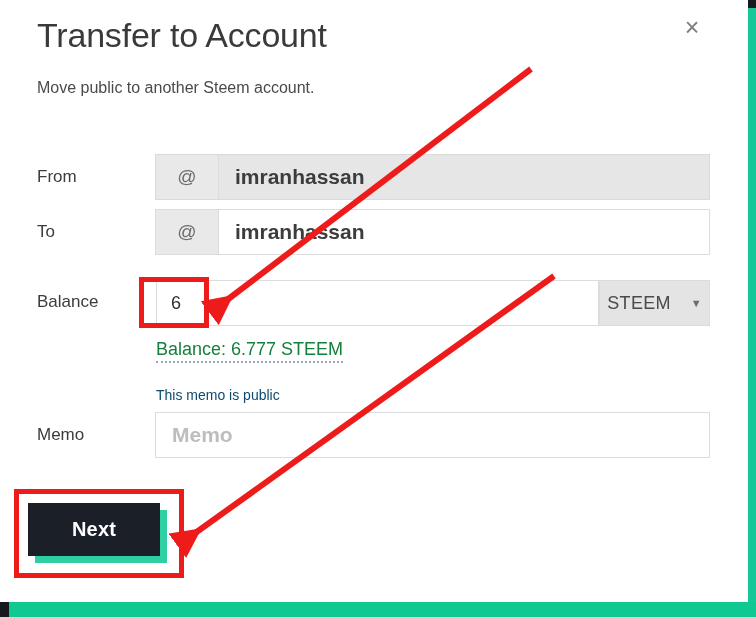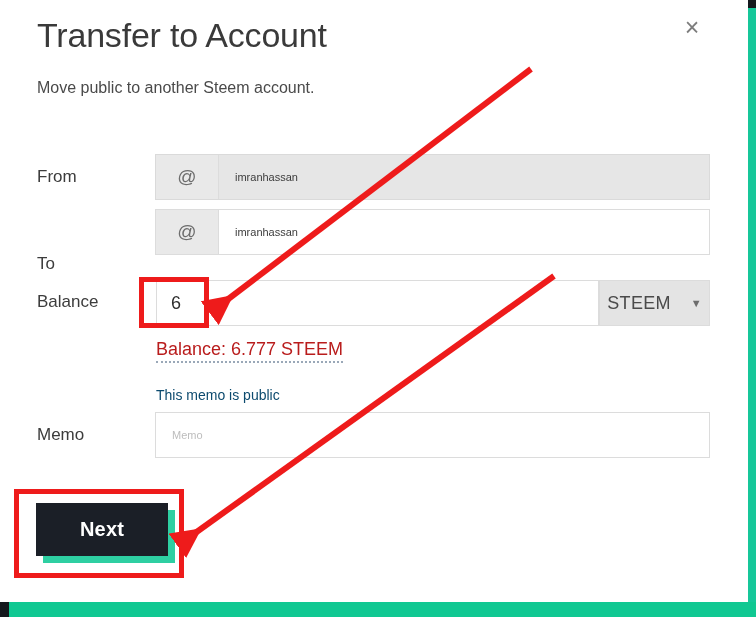--- a/index.html
+++ b/index.html
@@ -132,29 +132,30 @@
     align-items: center;
     justify-content: center;
     font-size: 19px;
     color: #6d6d6d;
   }
   .field-input {
     flex: 1 1 auto;
     display: flex;
     align-items: center;
     padding-left: 16px;
-    font-size: 11px;
+    font-size: 21px;
     color: #3c3c3c;
     background: transparent;
     border: 0;
     outline: none;
     font-family: "Liberation Sans", sans-serif;
     height: 100%;
     width: 100%;
     box-sizing: border-box;
+    font-weight: bold;
   }
   .field-input::placeholder { color: #bdbdbd; }
   .field.disabled .field-input { color: #3c3c3c; }
 
   
   .amount-field {
     position: absolute;
     left: 141px;
     top: 280px;
     width: 458px;
@@ -205,39 +206,39 @@
     font-size: 11px;
     color: #6d6d6d;
     line-height: 1;
   }
 
   .balance-link {
     position: absolute;
     left: 156px;
     top: 339px;
     font-size: 18px;
-    color: #b91c1c;
+    color: #15803d;
     border-bottom: 2px dotted #9aa8b8;
     padding-bottom: 1px;
     cursor: pointer;
     white-space: nowrap;
   }
   .memo-hint {
     position: absolute;
     left: 156px;
     top: 387px;
     font-size: 14px;
     color: #0c4a6e;
     white-space: nowrap;
   }
 
   
   .next-wrap {
     position: absolute;
-    left: 36px;
+    left: 28px;
     top: 503px;
     width: 139px;
     height: 60px;
   }
   .next-shadow {
     position: absolute;
     left: 7px;
     top: 7px;
     width: 132px;
     height: 53px;
@@ -302,21 +303,21 @@
 
     <div class="row" style="top:138px;height:46px;margin-top:16px;">
       <div class="row-label" style="top:13px;">From</div>
       <div class="field disabled" style="top:0;">
         <div class="prefix">@</div>
         <input class="field-input" type="text" readonly="" value="imranhassan" style="">
       </div>
     </div>
 
     <div class="row" style="top:209px;height:46px;">
-      <div class="row-label" style="top:13px;margin-top:32px;">To</div>
+      <div class="row-label" style="top:13px;">To</div>
       <div class="field" style="top:0;">
         <div class="prefix">@</div>
         <input class="field-input" type="text" value="imranhassan" style="">
       </div>
     </div>
 
     <div class="row-label" style="top:292px;">Balance</div>
 
     <div class="amount-field">
       <div class="amount-gutter"></div>

